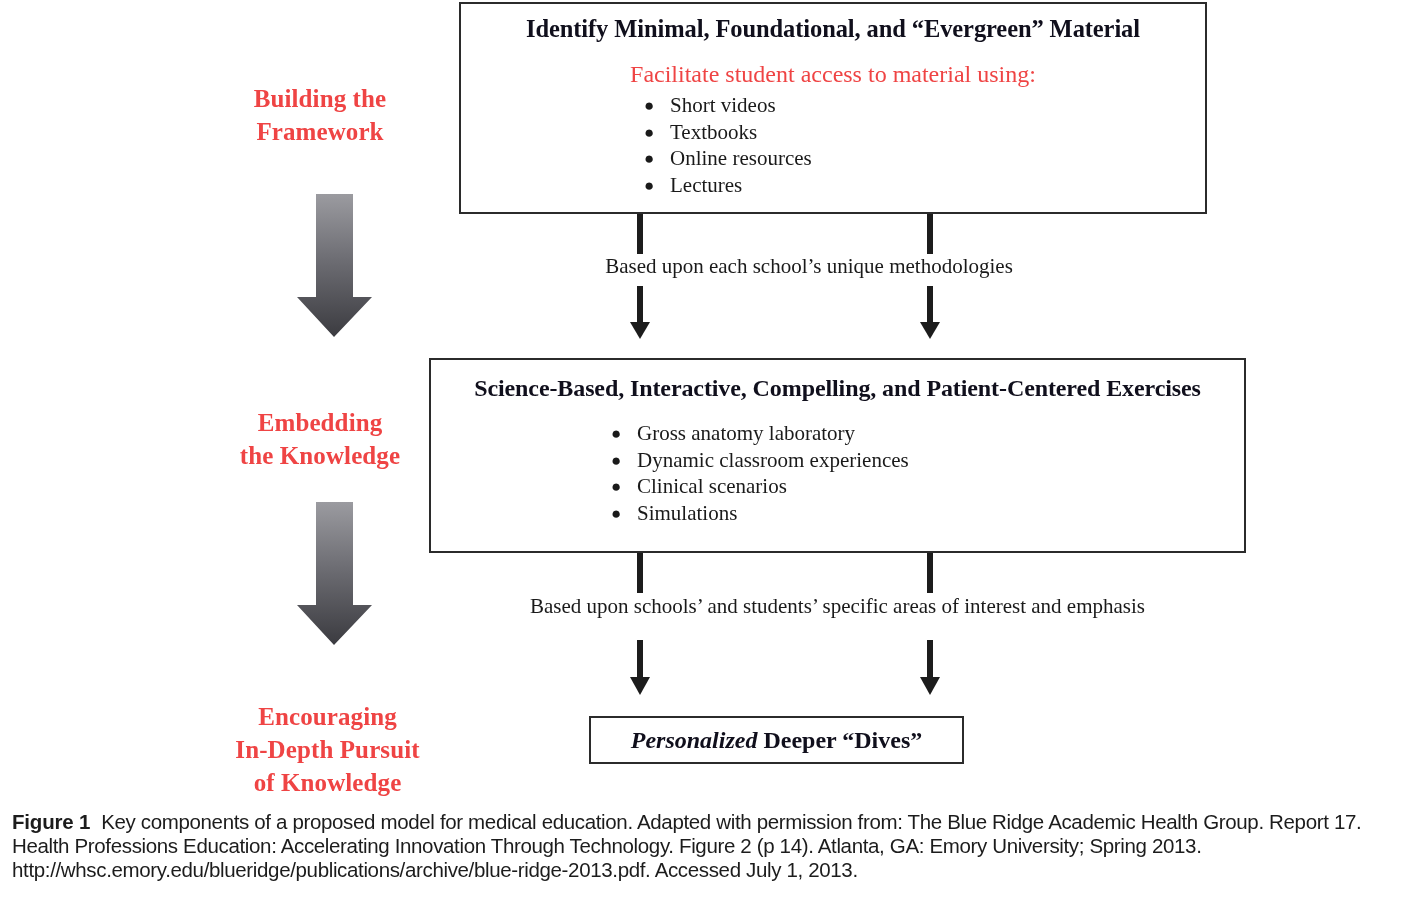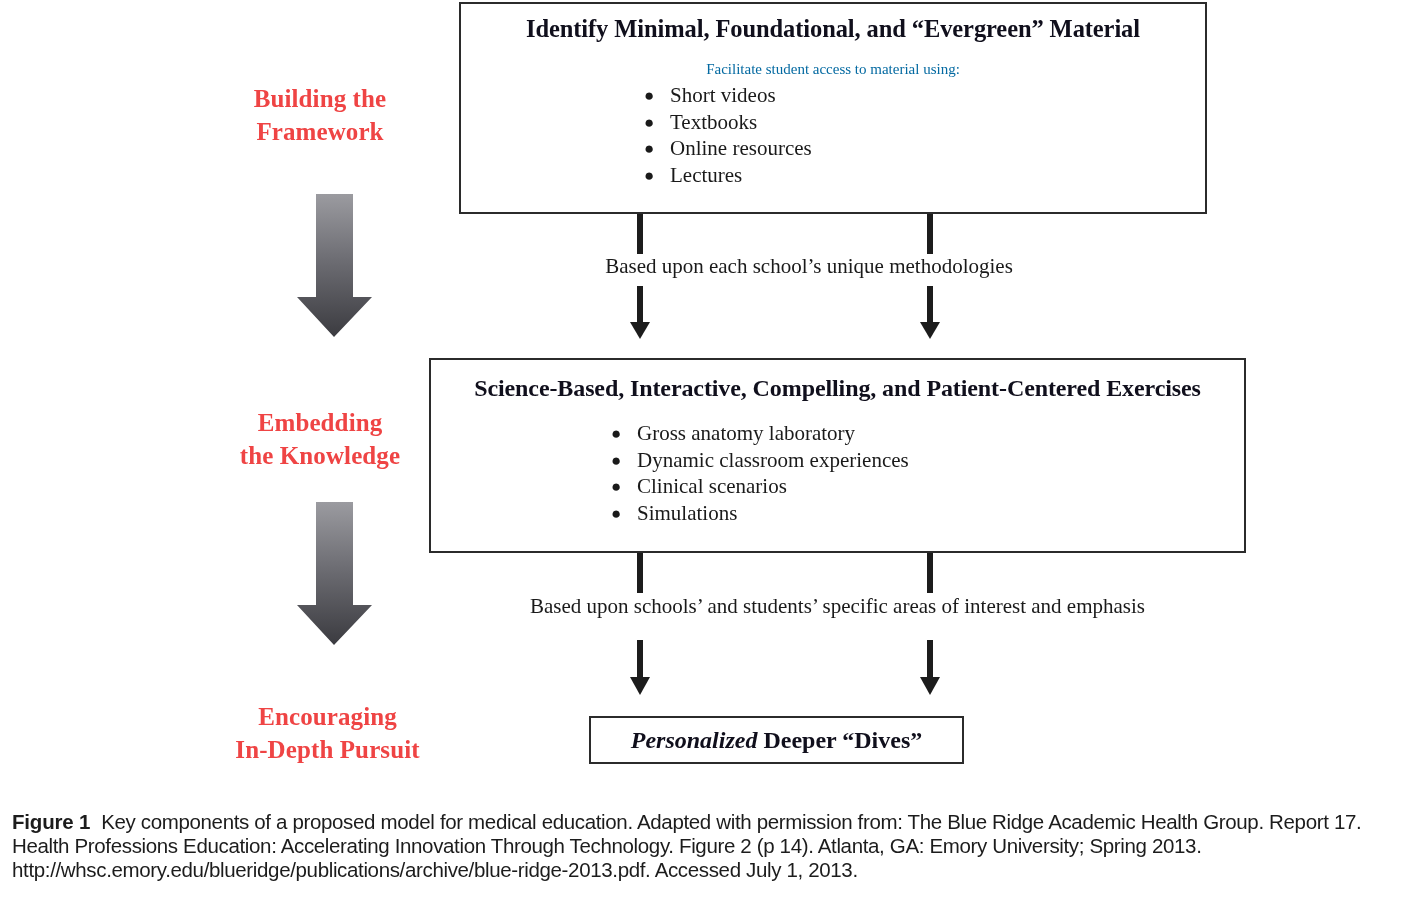--- a/index.html
+++ b/index.html
@@ -62,24 +62,24 @@
     text-align: center;
     color: #100f1c;
     letter-spacing: -.1px;
     white-space: nowrap;
   }
   #box-foundational .box-heading { margin-top: 11px; }
   #box-exercises    .box-heading { margin-top: 15px; font-size: 24px; }
 
   .box-intro {
     font-family: "Liberation Serif", serif;
-    font-size: 15px;
+    font-size: 24px;
     text-align: center;
     margin-top: 18px;
-    color: #0369a1;
+    color: #ef4444;
   }
 
   .bullet-list {
     margin: 4px 0 0 0;
     padding: 0;
     list-style: none;
   }
   .bullet-list li {
     position: relative;
     font-family: "Liberation Serif", serif;
@@ -153,20 +153,21 @@
   </div>
 
   <div class="stage-label" id="stage-label-2">
     <div>Embedding</div>
     <div>the Knowledge</div>
   </div>
 
   <div class="stage-label" id="stage-label-3">
     <div>Encouraging</div>
     <div>In-Depth Pursuit</div>
+    <div>of Knowledge</div>
   </div>
 
   <svg class="gray-arrow" id="gray-arrow-1" viewBox="0 0 108 152">
     <defs>
       <linearGradient id="grayGrad1" x1="0" y1="0" x2="0" y2="1">
         <stop offset="0%" stop-color="#9b9ba0"></stop>
         <stop offset="45%" stop-color="#6e6e74"></stop>
         <stop offset="100%" stop-color="#3b3b40"></stop>
       </linearGradient>
     </defs>

